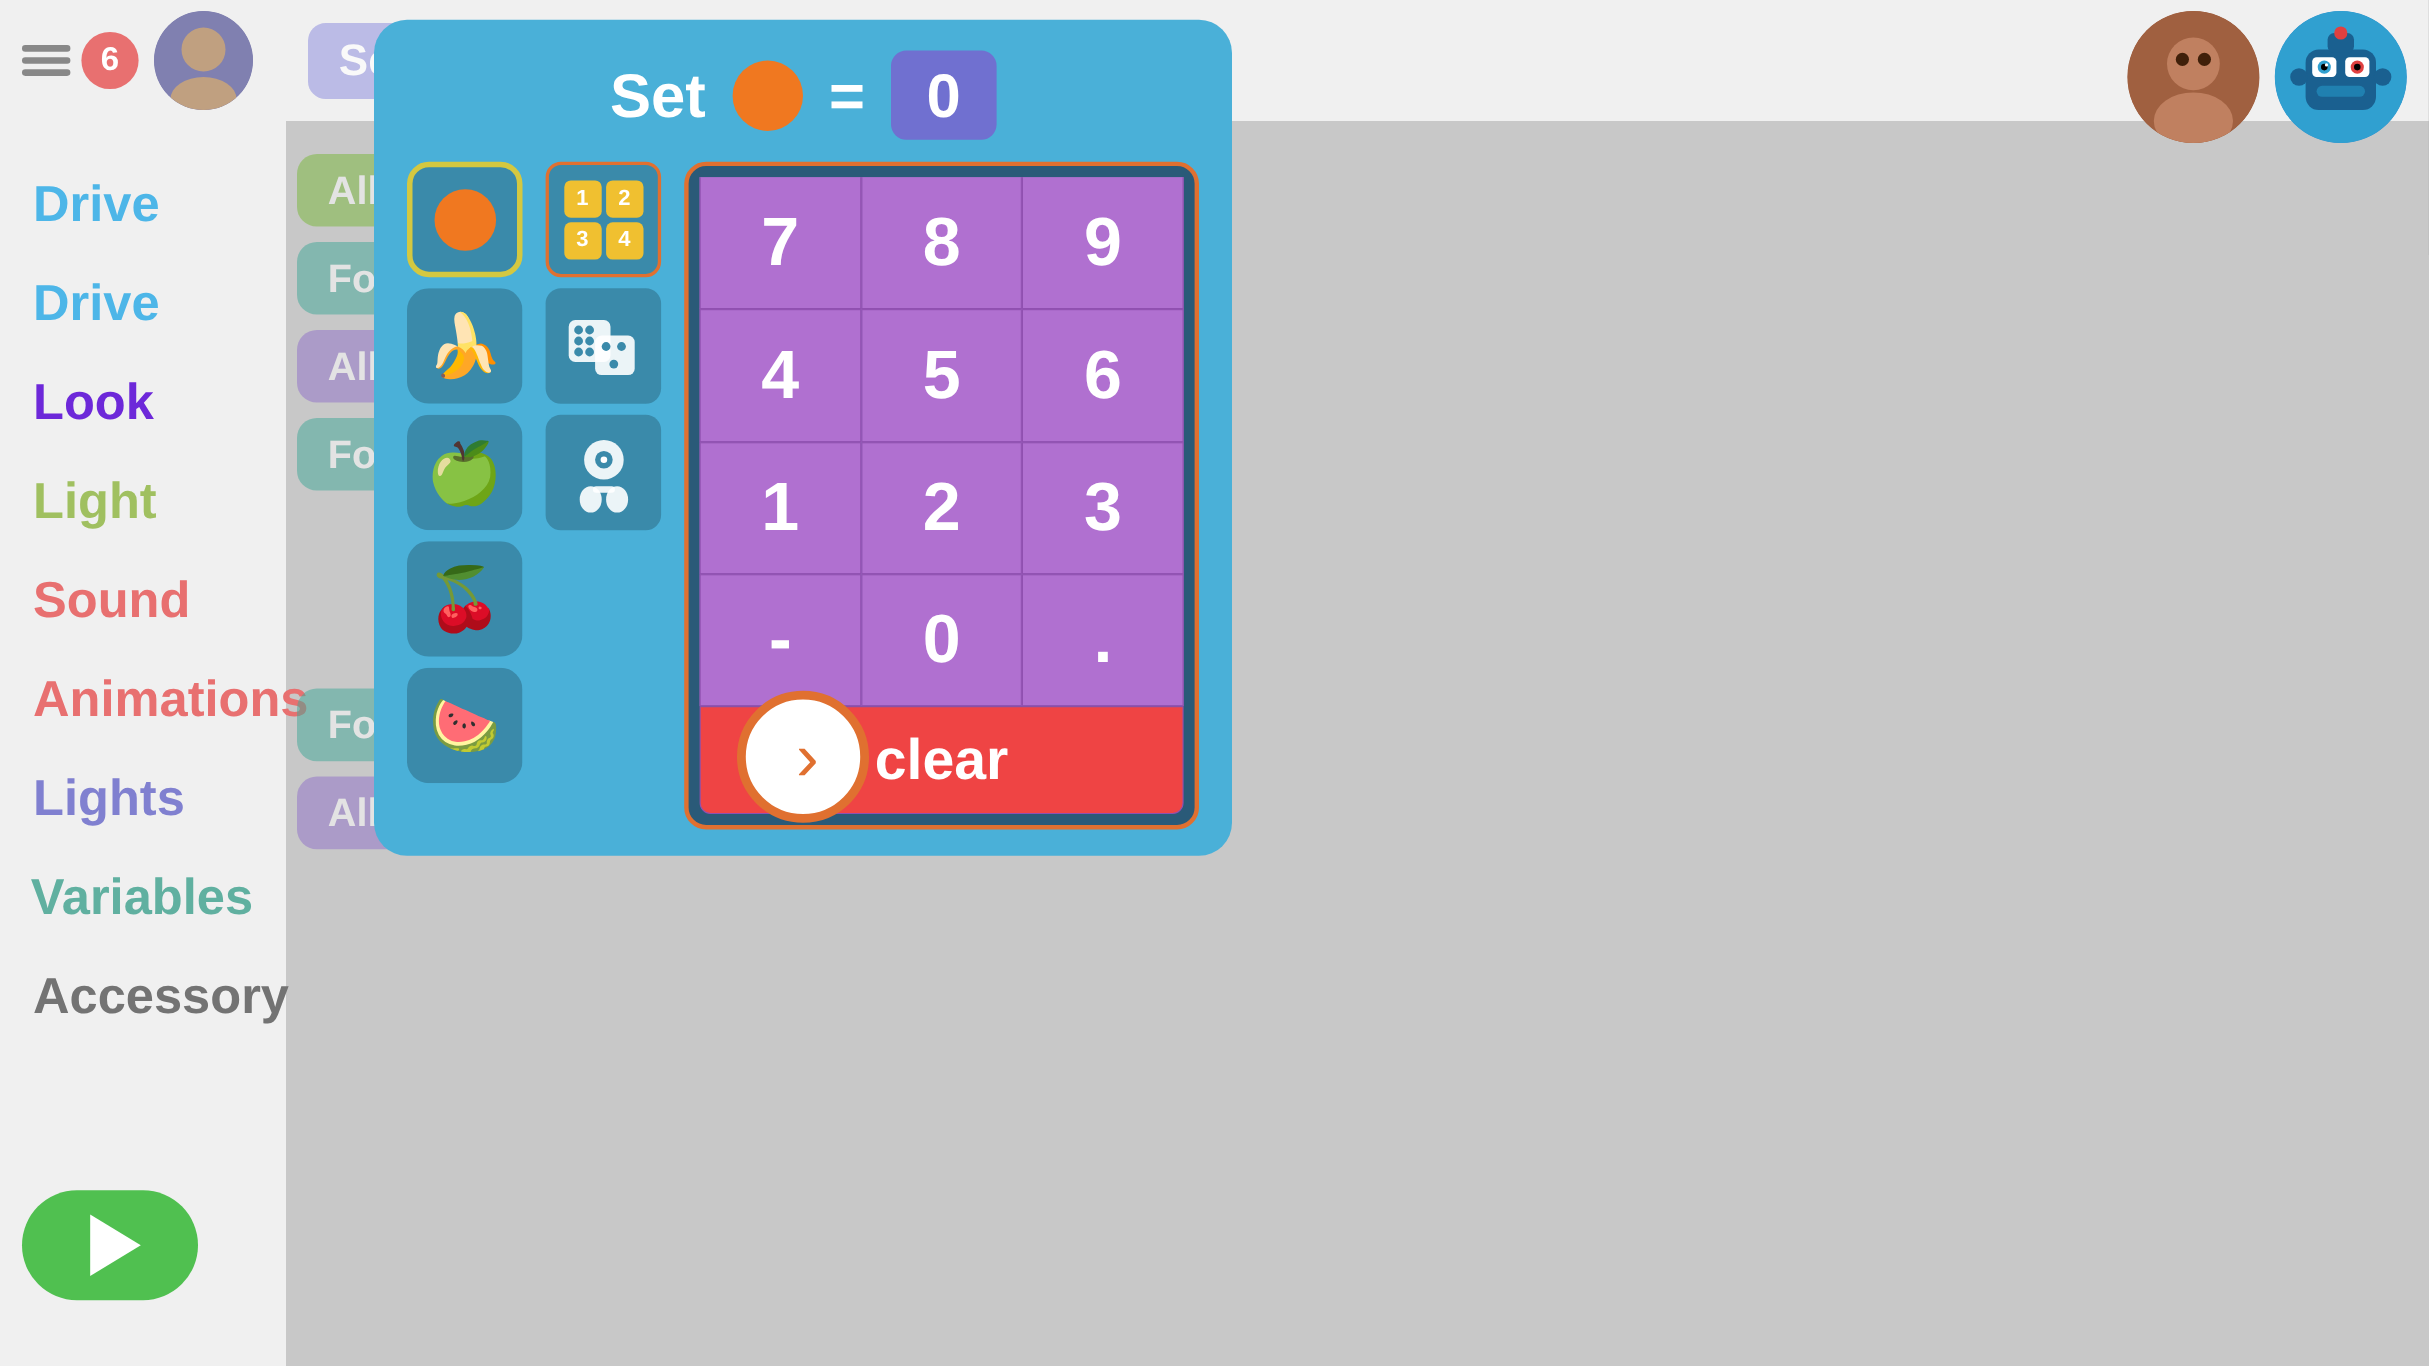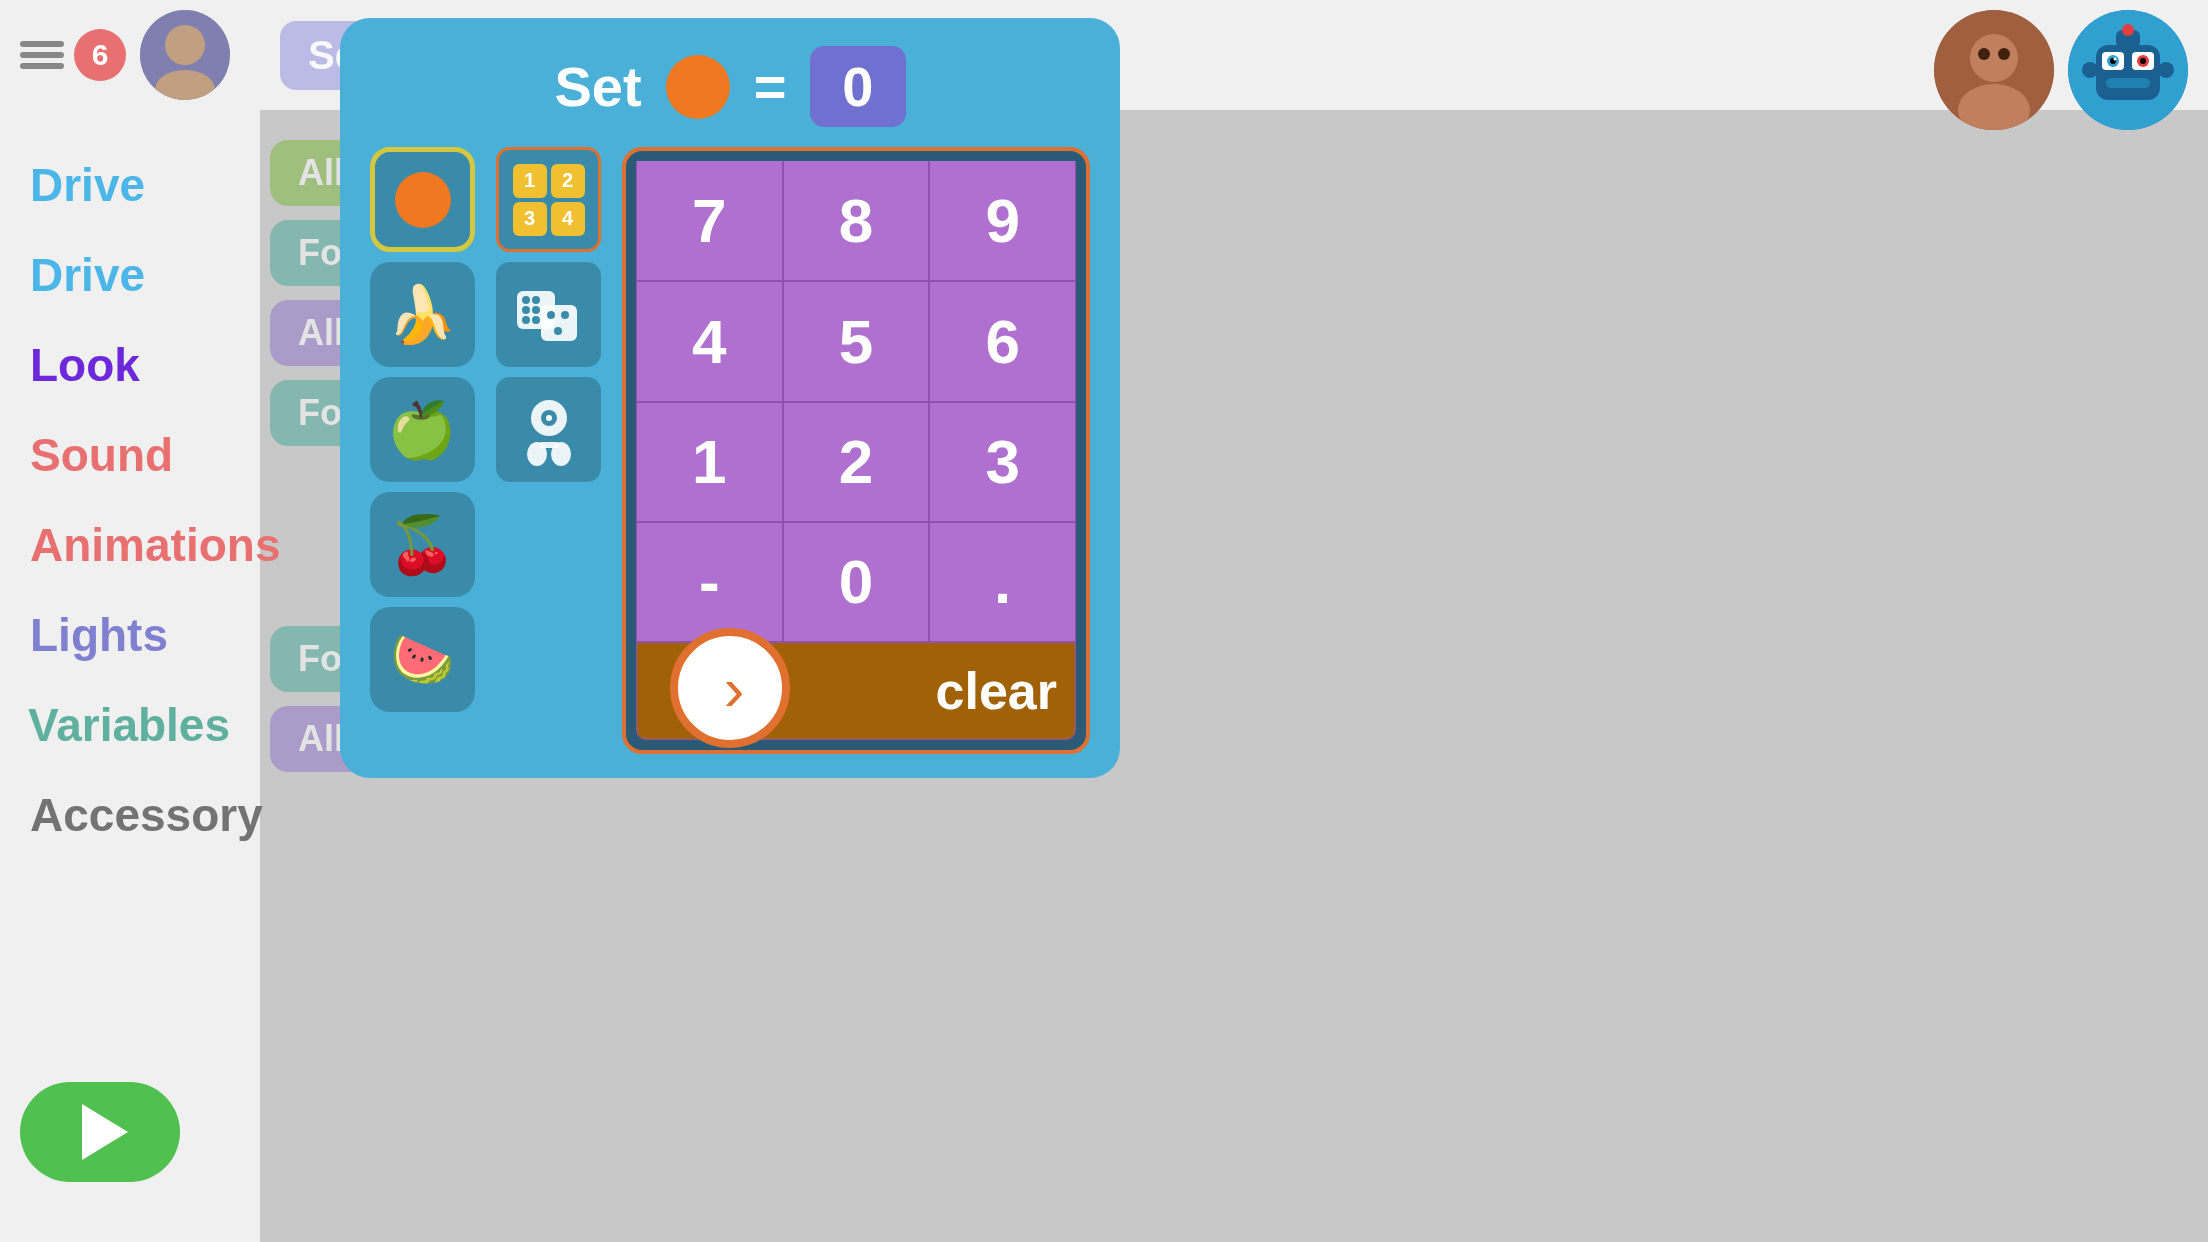--- a/index.html
+++ b/index.html
@@ -230,25 +230,25 @@
     }
 
     
     .num-btn:nth-child(1),
     .num-btn:nth-child(2),
     .num-btn:nth-child(3) {
       border-top: none;
     }
 
     .clear-btn {
-      background: #a16207;
+      background: #ef4444;
       color: white;
       font-size: 52px;
       font-weight: bold;
-      text-align: right;
+      text-align: center;
       padding: 18px;
       border-radius: 0 0 10px 10px;
       cursor: pointer;
       border: 1px solid #9050b0;
     }
 
     
     .next-btn {
       position: absolute;
       bottom: 30px;
@@ -331,20 +331,21 @@
   </style>
 </head>
 <body>
 
 <div class="bg-overlay"></div>
 
 <div class="sidebar">
   <div class="sidebar-item start">Drive</div>
   <div class="sidebar-item drive">Drive</div>
   <div class="sidebar-item look">Look</div>
+  <div class="sidebar-item light">Light</div>
   <div class="sidebar-item sound">Sound</div>
   <div class="sidebar-item animations">Animations</div>
   <div class="sidebar-item control">Lights</div>
   <div class="sidebar-item variables">Variables</div>
   <div class="sidebar-item accessory">Accessory</div>
 </div>
 
 <div class="topbar">
   <div style="display:flex;align-items:center;gap:6px;">
     <div style="display:flex;flex-direction:column;gap:5px;margin-right:4px;">

